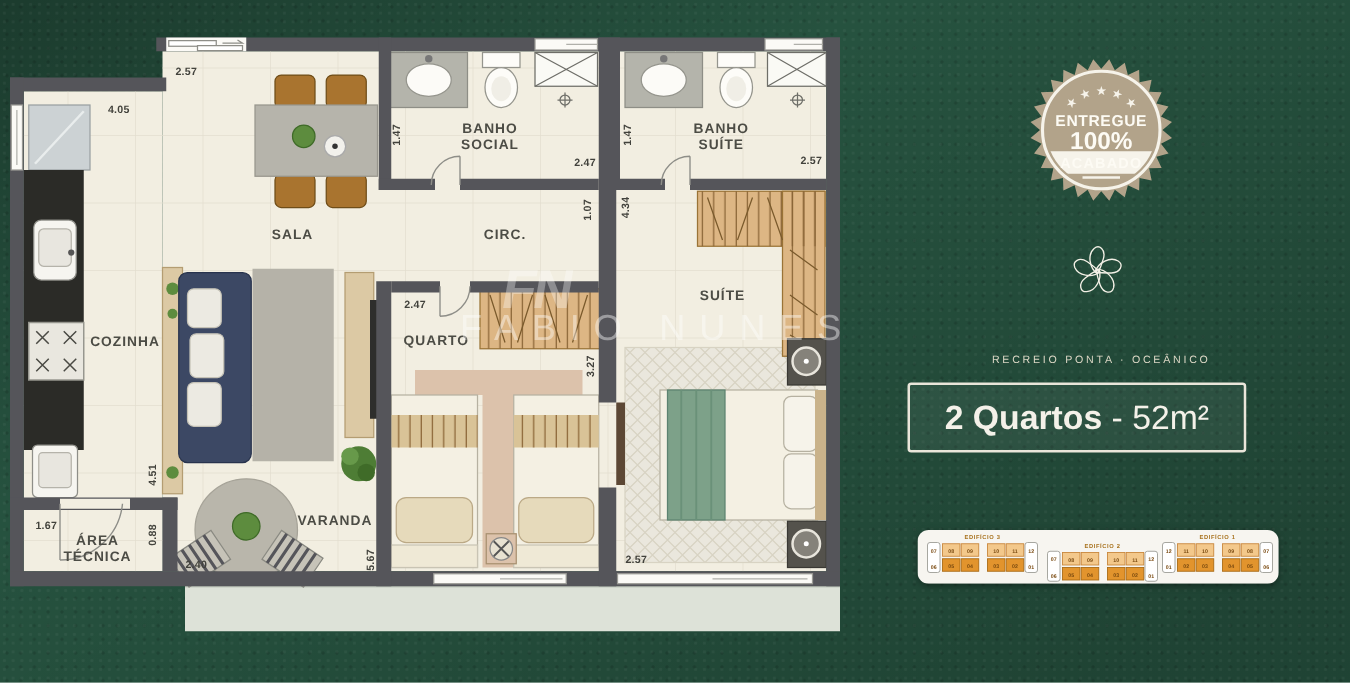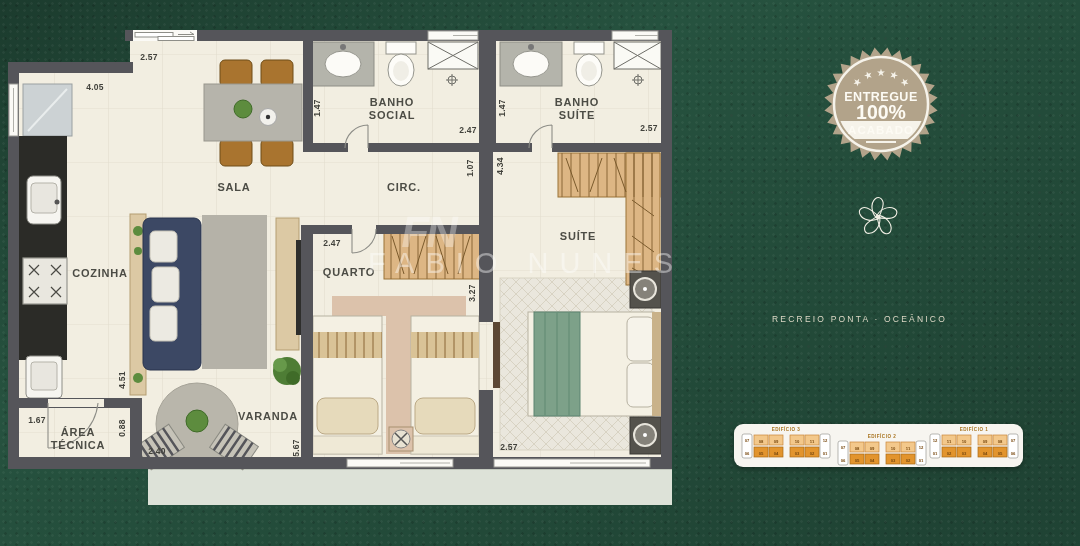--- a/index.html
+++ b/index.html
@@ -23,22 +23,22 @@
   .wm-name{font-size:29px;letter-spacing:11px;white-space:nowrap;font-weight:400;}
   .wm-mono{position:absolute;left:34px;top:-40px;font-size:44px;font-weight:700;transform:skewX(-10deg);letter-spacing:-2px;opacity:.8;}
 
   #badge-svg{left:806px;top:29px;width:150px;height:150px;}
   .badge-txt{fill:#fdfbf4;font-family:"Liberation Sans",sans-serif;font-weight:700;text-anchor:middle;}
   .badge-star{font-size:10px;text-anchor:middle;}
 
   #flower-svg{left:846px;top:190px;width:64px;height:54px;}
   #logo-name{position:absolute;left:770px;top:244px;width:220px;text-align:center;color:#f4f1e8;
     font-size:33px;font-weight:400;letter-spacing:15px;padding-left:15px;box-sizing:border-box;}
-  #logo-tagline{position:absolute;left:770px;top:282px;width:220px;color:#ddd8c6;
-    font-size:8.5px;letter-spacing:2.2px;padding-left:2px;box-sizing:border-box;margin-top:32px;}
+  #logo-tagline{position:absolute;left:770px;top:282px;width:220px;text-align:center;color:#ddd8c6;
+    font-size:8.5px;letter-spacing:2.2px;padding-left:2px;box-sizing:border-box;}
 
   #unit-box{position:absolute;left:726px;top:306px;width:267px;height:52px;border:2px solid #eae6da;
     border-radius:3px;display:flex;align-items:center;justify-content:center;color:#f4f1e9;
     background:rgba(255,255,255,.05);font-size:27px;white-space:pre;}
   #unit-box .b{font-weight:700;}
   #unit-box .r{font-weight:400;}
 
   #keyplan-svg{left:734px;top:424px;width:289px;height:43px;filter:drop-shadow(0 2px 3px rgba(0,0,0,.35));}
   .kp-label{font:700 4.6px "Liberation Sans",sans-serif;fill:#a8731f;letter-spacing:.5px;text-anchor:middle;}
   .kp-num{font:700 4.2px "Liberation Sans",sans-serif;fill:#7a4a10;text-anchor:middle;}
@@ -344,20 +344,23 @@
       <path d="M0,3 C-10,-4 -12,-20 -4,-27 C2,-32 10,-26 7,-15 C5,-8 3,-3 0,3 Z"></path>
       <path d="M0,3 C-10,-4 -12,-20 -4,-27 C2,-32 10,-26 7,-15 C5,-8 3,-3 0,3 Z" transform="rotate(72)"></path>
       <path d="M0,3 C-10,-4 -12,-20 -4,-27 C2,-32 10,-26 7,-15 C5,-8 3,-3 0,3 Z" transform="rotate(144)"></path>
       <path d="M0,3 C-10,-4 -12,-20 -4,-27 C2,-32 10,-26 7,-15 C5,-8 3,-3 0,3 Z" transform="rotate(216)"></path>
       <path d="M0,3 C-10,-4 -12,-20 -4,-27 C2,-32 10,-26 7,-15 C5,-8 3,-3 0,3 Z" transform="rotate(288)"></path>
     </g>
   </svg>
 
   <div id="logo-tagline">RECREIO PONTA · OCEÂNICO</div>
 
+  <div id="unit-box">
+    <span class="b">2 Quartos</span><span class="r"> - 52m²</span>
+  </div>
 
   <svg id="keyplan-svg" viewBox="0 0 289 43">
     <rect x="0" y="0" width="289" height="43" rx="9" fill="#f7f5f0"></rect>
   <g>
         <text x="52" y="7" class="kp-label">EDIFÍCIO 3</text>
         <rect x="8" y="10" width="10" height="24" rx="2" class="kp-end"></rect>
         <rect x="86" y="10" width="10" height="24" rx="2" class="kp-end"></rect>
         <text x="13" y="18" class="kp-num">07</text>
         <text x="13" y="31" class="kp-num">06</text>
         <text x="91" y="18" class="kp-num">12</text>

